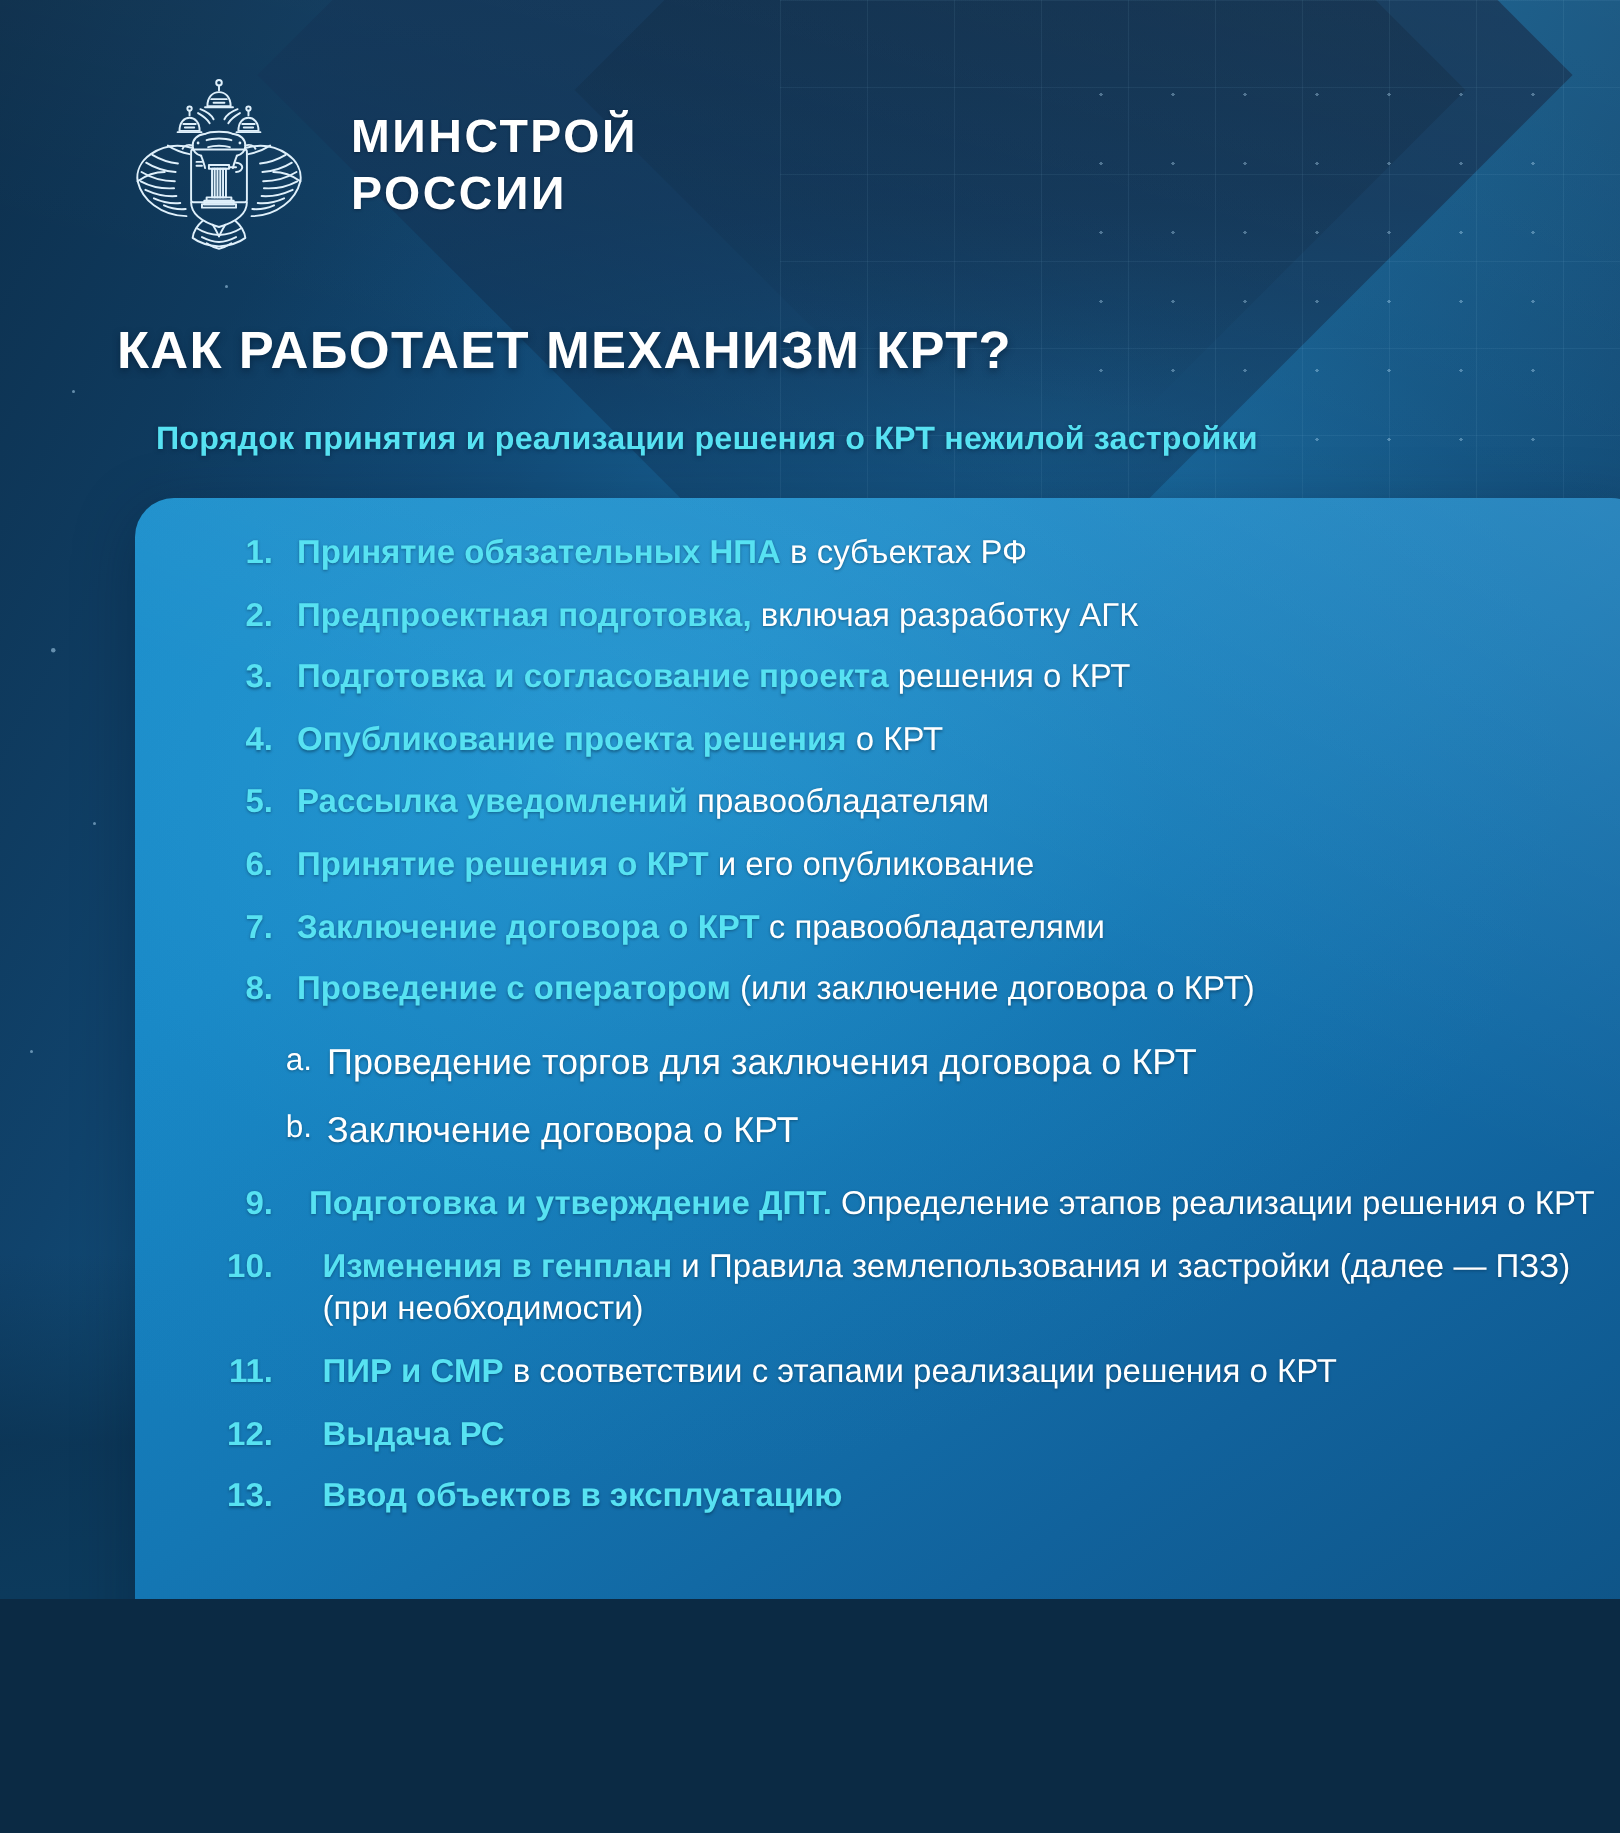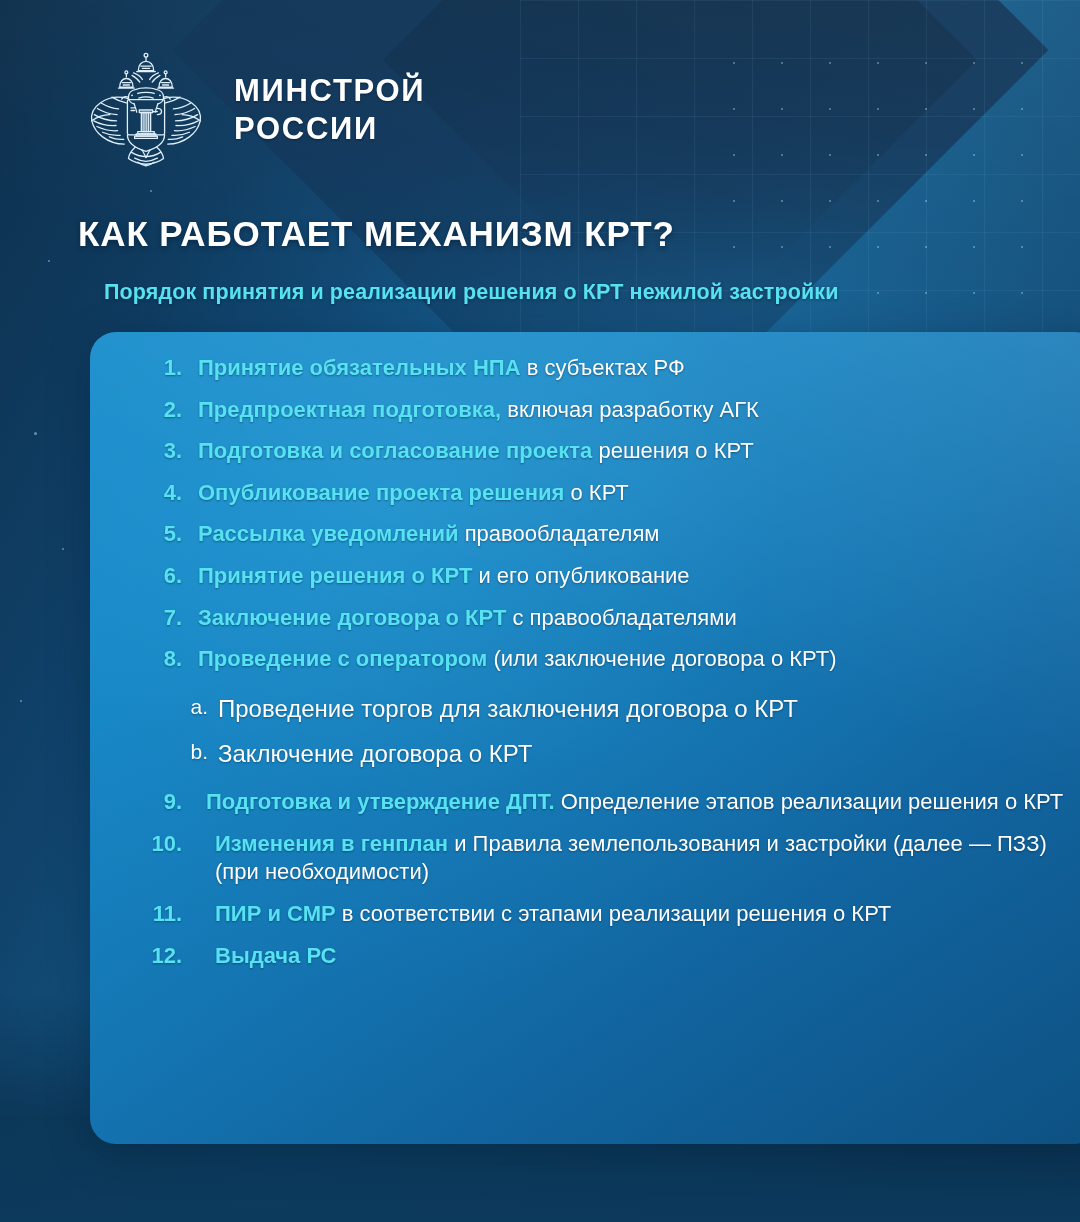--- a/index.html
+++ b/index.html
@@ -3,21 +3,21 @@
 <meta charset="utf-8">
 <style>
   html, body {
     margin: 0;
     padding: 0;
     background: #0b2a44;
   }
   #page {
     position: relative;
     width: 1080px;
-    height: 1222px;
+    height: 1066px;
     overflow: hidden;
     font-family: "Liberation Sans", "DejaVu Sans", sans-serif;
     background:
       radial-gradient(ellipse 780px 620px at 62% 40%, rgba(30,120,180,0.55) 0%, rgba(25,100,155,0.22) 45%, rgba(15,60,95,0) 75%),
       linear-gradient(118deg, #0d2f4c 0%, #10436c 28%, #15608f 52%, #0f4670 78%, #0b3154 100%);
   }
 
   
   .bg-dark-wedge {
     position: absolute;
@@ -355,16 +355,20 @@
           <div class="li-body"><span class="hl">Изменения в генплан</span><span class="rest"> и Правила землепользования и застройки (далее — ПЗЗ) (при необходимости)</span></div>
         </div>
         <div class="li gap-tight sp-small">
           <div class="li-num">11.</div>
           <div class="li-body"><span class="hl">ПИР и СМР</span><span class="rest"> в соответствии с этапами реализации решения о КРТ</span></div>
         </div>
         <div class="li gap-tight sp-small">
           <div class="li-num">12.</div>
           <div class="li-body"><span class="hl">Выдача РС</span></div>
         </div>
+        <div class="li gap-tight sp-small">
+          <div class="li-num">13.</div>
+          <div class="li-body"><span class="hl">Ввод объектов в эксплуатацию</span></div>
+        </div>
       </div>
   </div>
 
 </div>
 
 </body></html>

